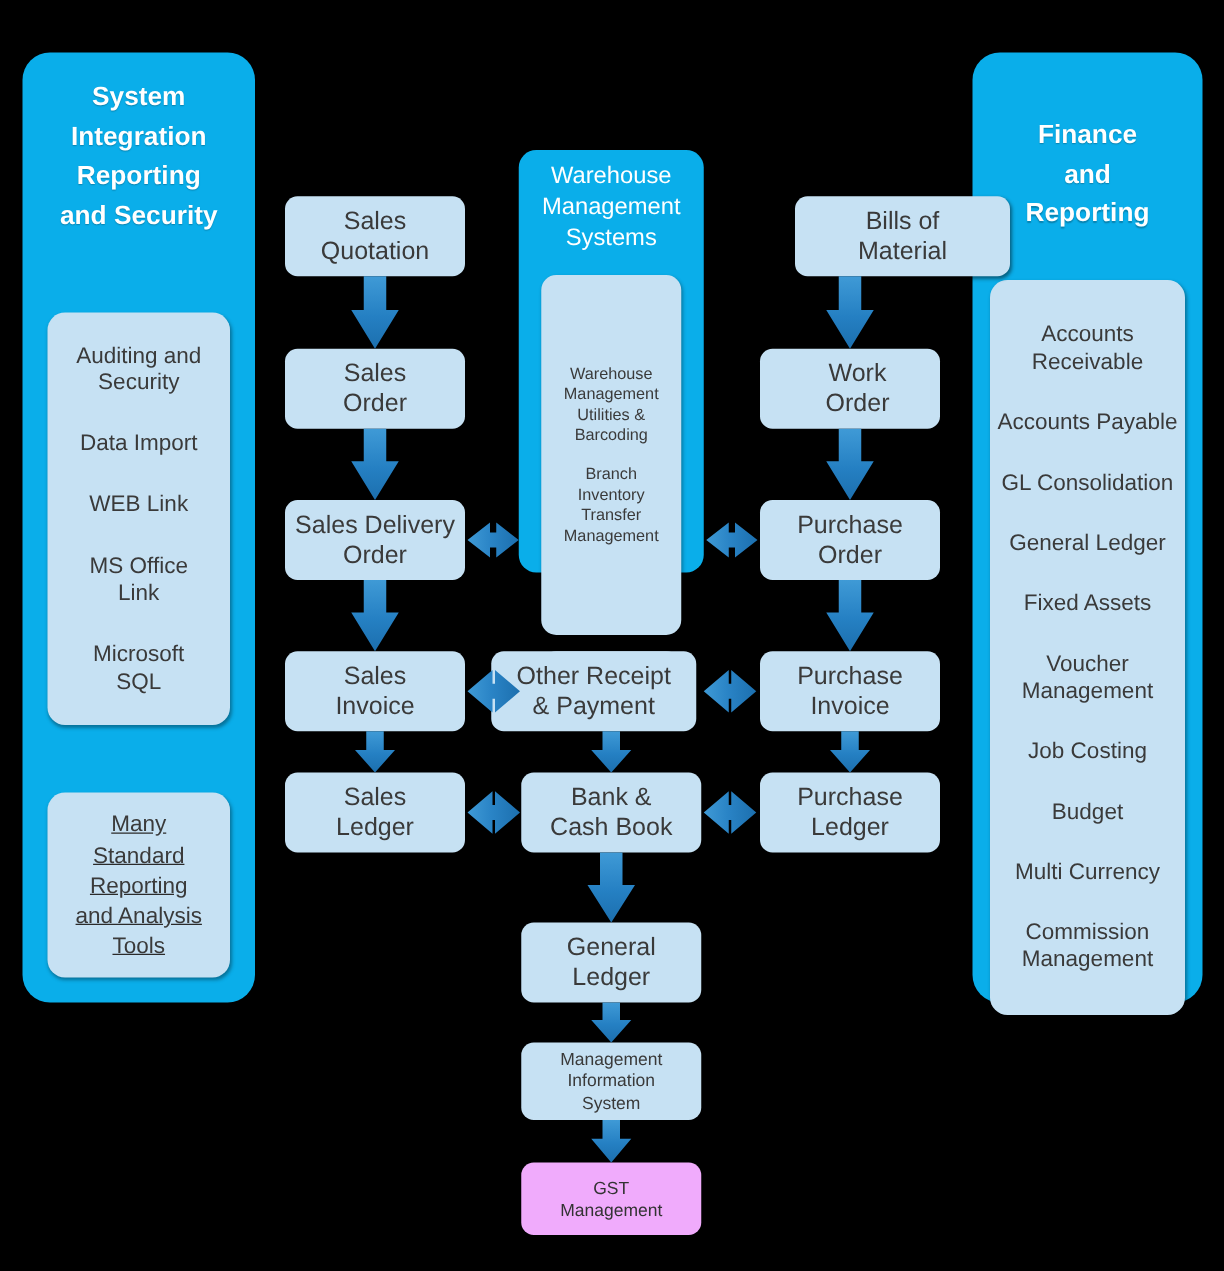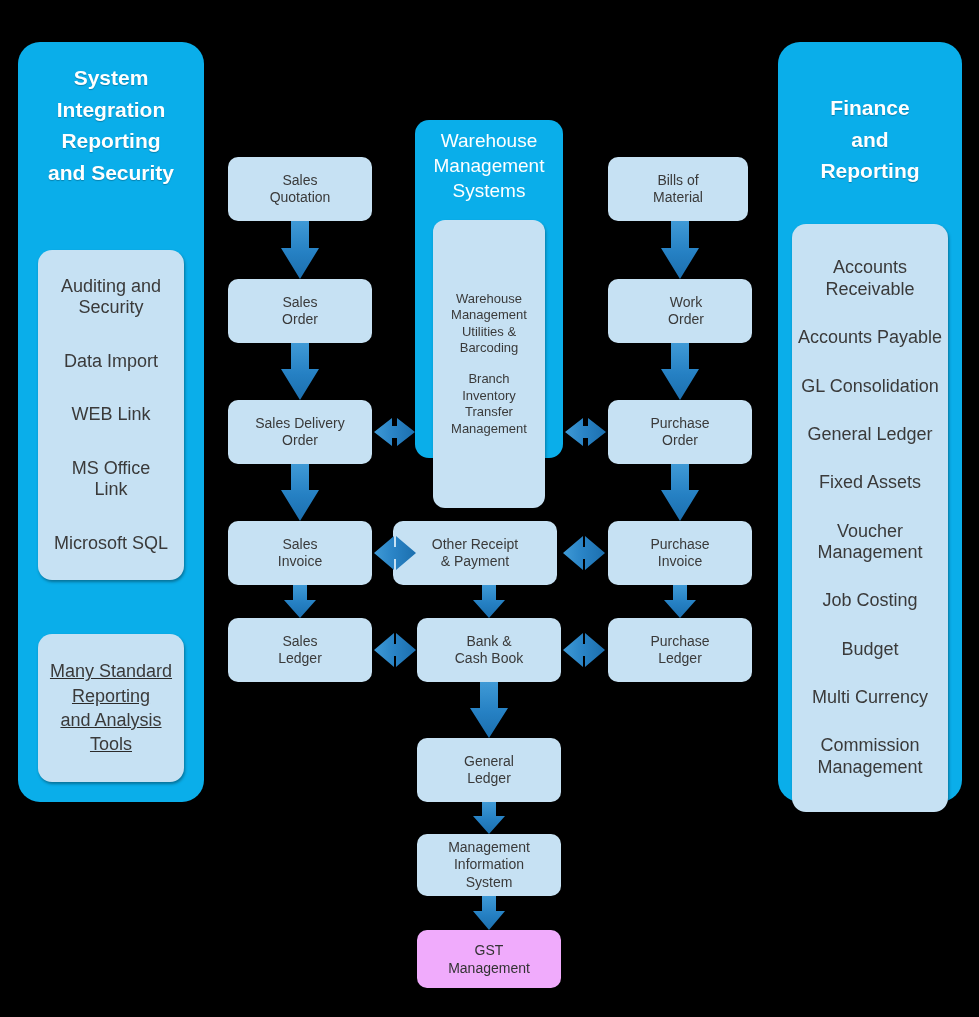--- a/index.html
+++ b/index.html
@@ -16,21 +16,21 @@
   
   .node{
     position:absolute;
     background:#c6e1f3;
     border-radius:10px;
     box-shadow:1px 2px 3px rgba(0,0,0,.45);
     display:flex;align-items:center;justify-content:center;
     text-align:center;
     line-height:1.22;
     color:#3a3a3a;
-    font-size:14px;
+    font-size:20px;
     padding:2px 4px;
     box-sizing:border-box;
     white-space:pre-line;
   }
   .node.small{font-size:14px;line-height:1.25;}
   .node.gst{background:#f0abfc;color:#333;font-size:14px;line-height:1.3;}
 
   
   .panel{
     position:absolute;
@@ -52,21 +52,21 @@
   .panel-inner{
     position:absolute;
     background:#c6e1f3;
     border-radius:14px;
     box-shadow:1px 2px 3px rgba(0,0,0,.35);
     box-sizing:border-box;
     display:flex;
     flex-direction:column;
     align-items:center;
     justify-content:space-around;
-    padding:10px 8px;
+    padding:10px 20px;
   }
   .panel-inner .entry{
     text-align:center;
     white-space:pre-line;
     color:#3a3a3a;
     font-size:18px;
     line-height:1.2;
   }
   .panel-inner.block-text{
     text-decoration:underline;
@@ -175,21 +175,21 @@
 Quotation</div>
   <div class="node" style="left:228px;top:279px;width:144px;height:64px;">Sales
 Order</div>
   <div class="node" style="left:228px;top:400px;width:144px;height:64px;">Sales Delivery
 Order</div>
   <div class="node" style="left:228px;top:521px;width:144px;height:64px;">Sales
 Invoice</div>
   <div class="node" style="left:228px;top:618px;width:144px;height:64px;">Sales
 Ledger</div>
 
-  <div class="node" style="left:608px;top:157px;width:140px;height:64px;">Bills of
+  <div class="node" style="left:636px;top:157px;width:172px;height:64px;">Bills of
 Material</div>
   <div class="node" style="left:608px;top:279px;width:144px;height:64px;padding-left:16px;">Work
 Order</div>
   <div class="node" style="left:608px;top:400px;width:144px;height:64px;">Purchase
 Order</div>
   <div class="node" style="left:608px;top:521px;width:144px;height:64px;">Purchase
 Invoice</div>
   <div class="node" style="left:608px;top:618px;width:144px;height:64px;">Purchase
 Ledger</div>
 

